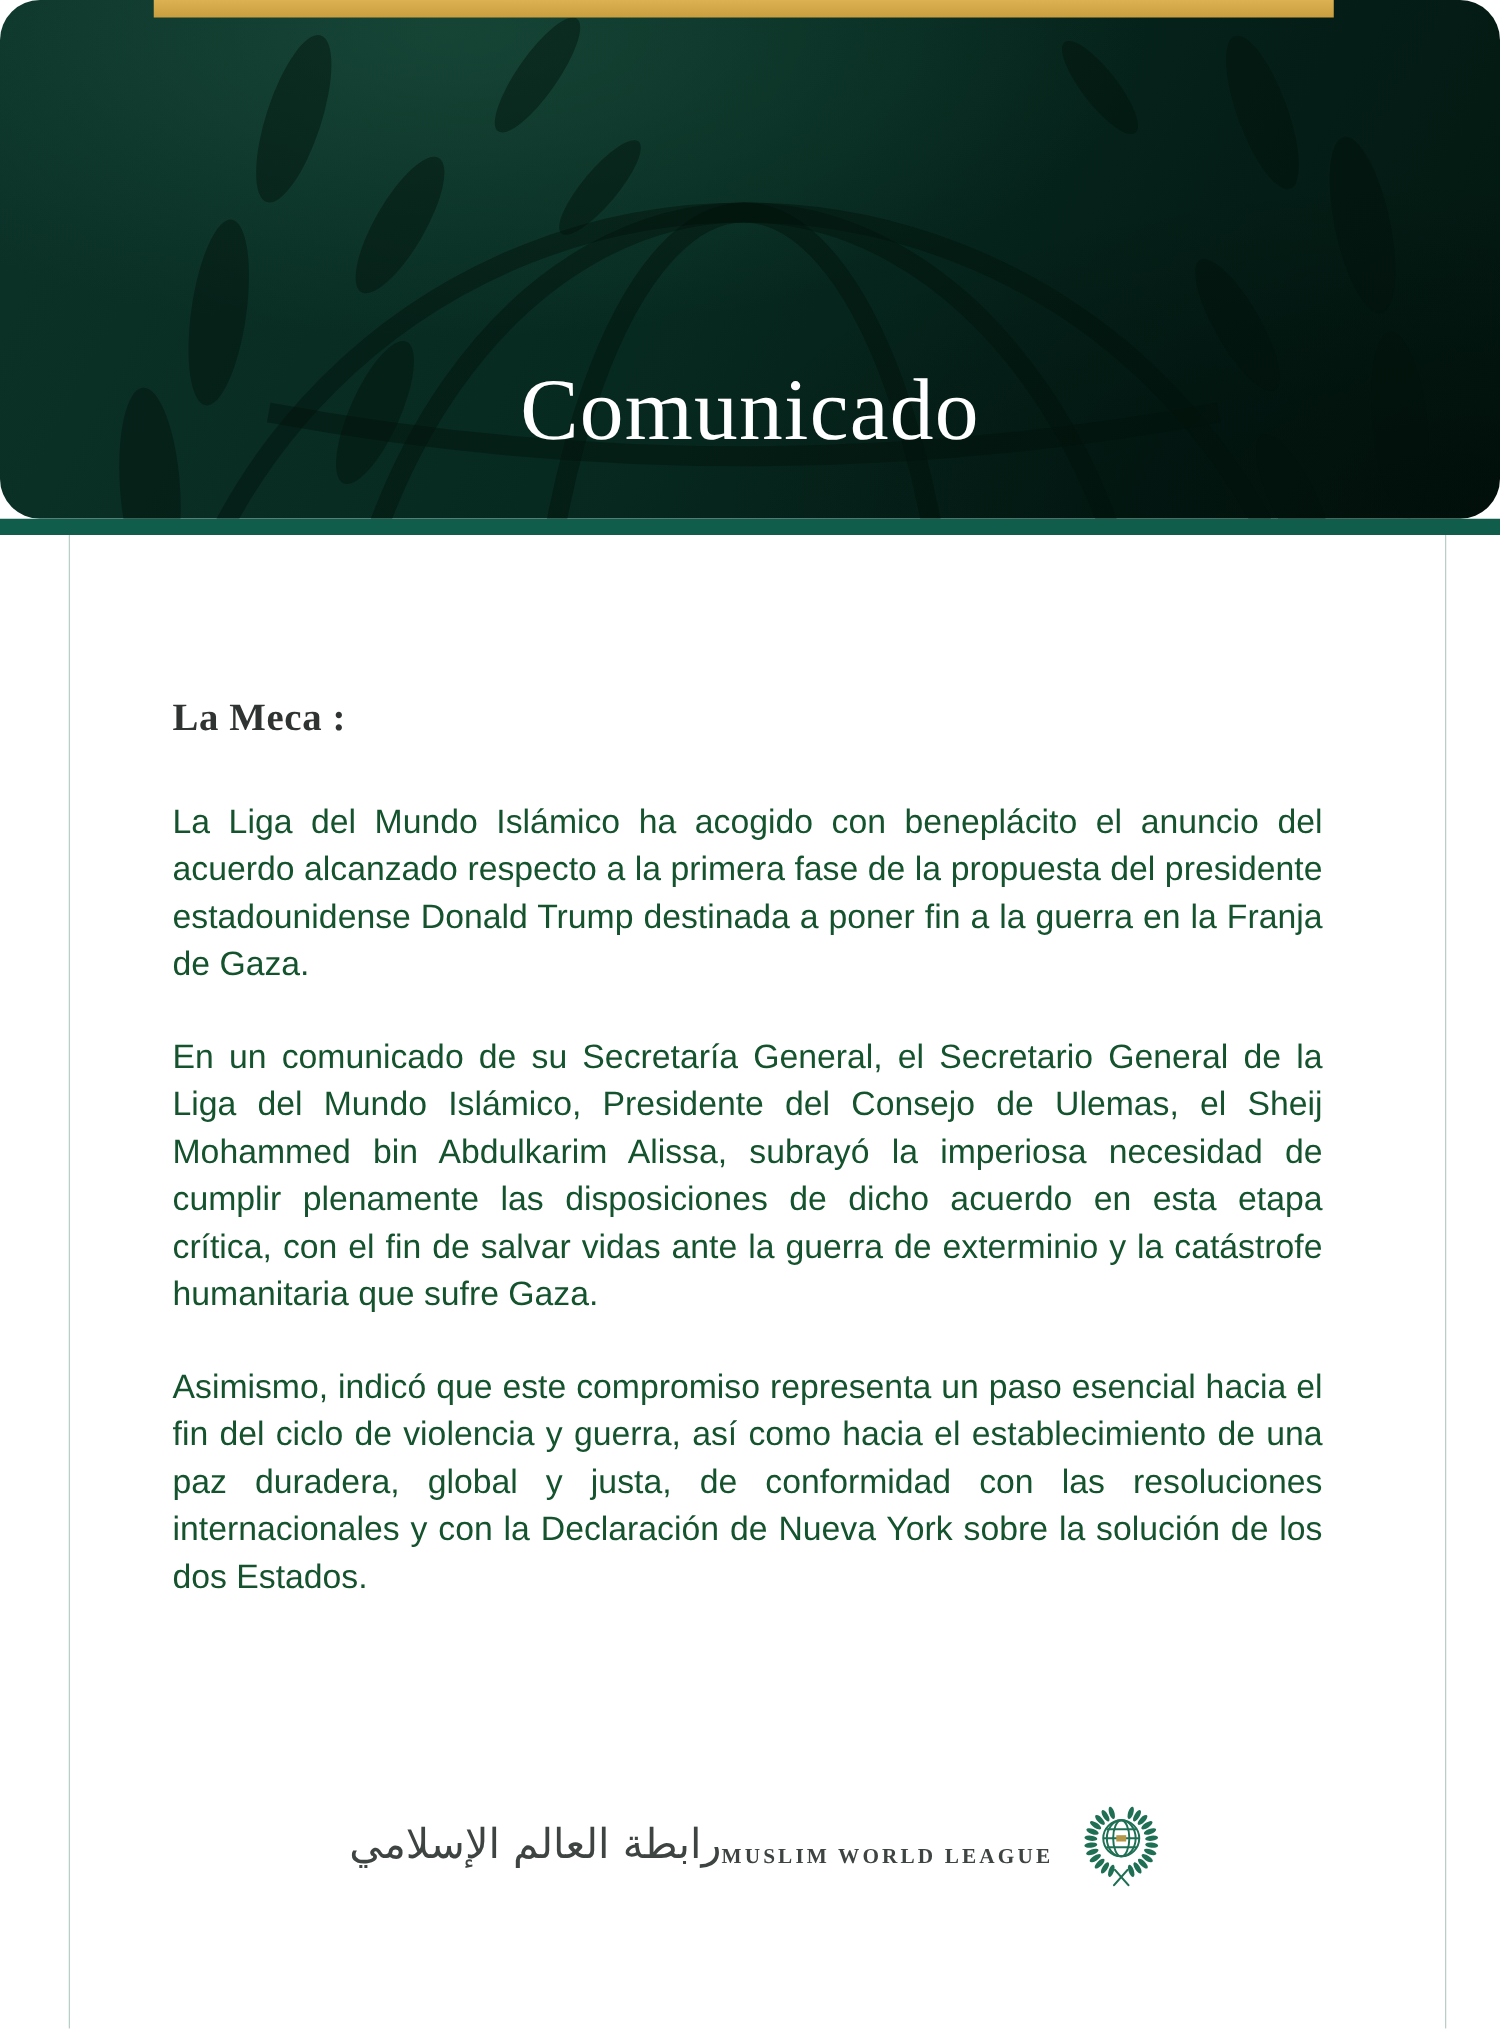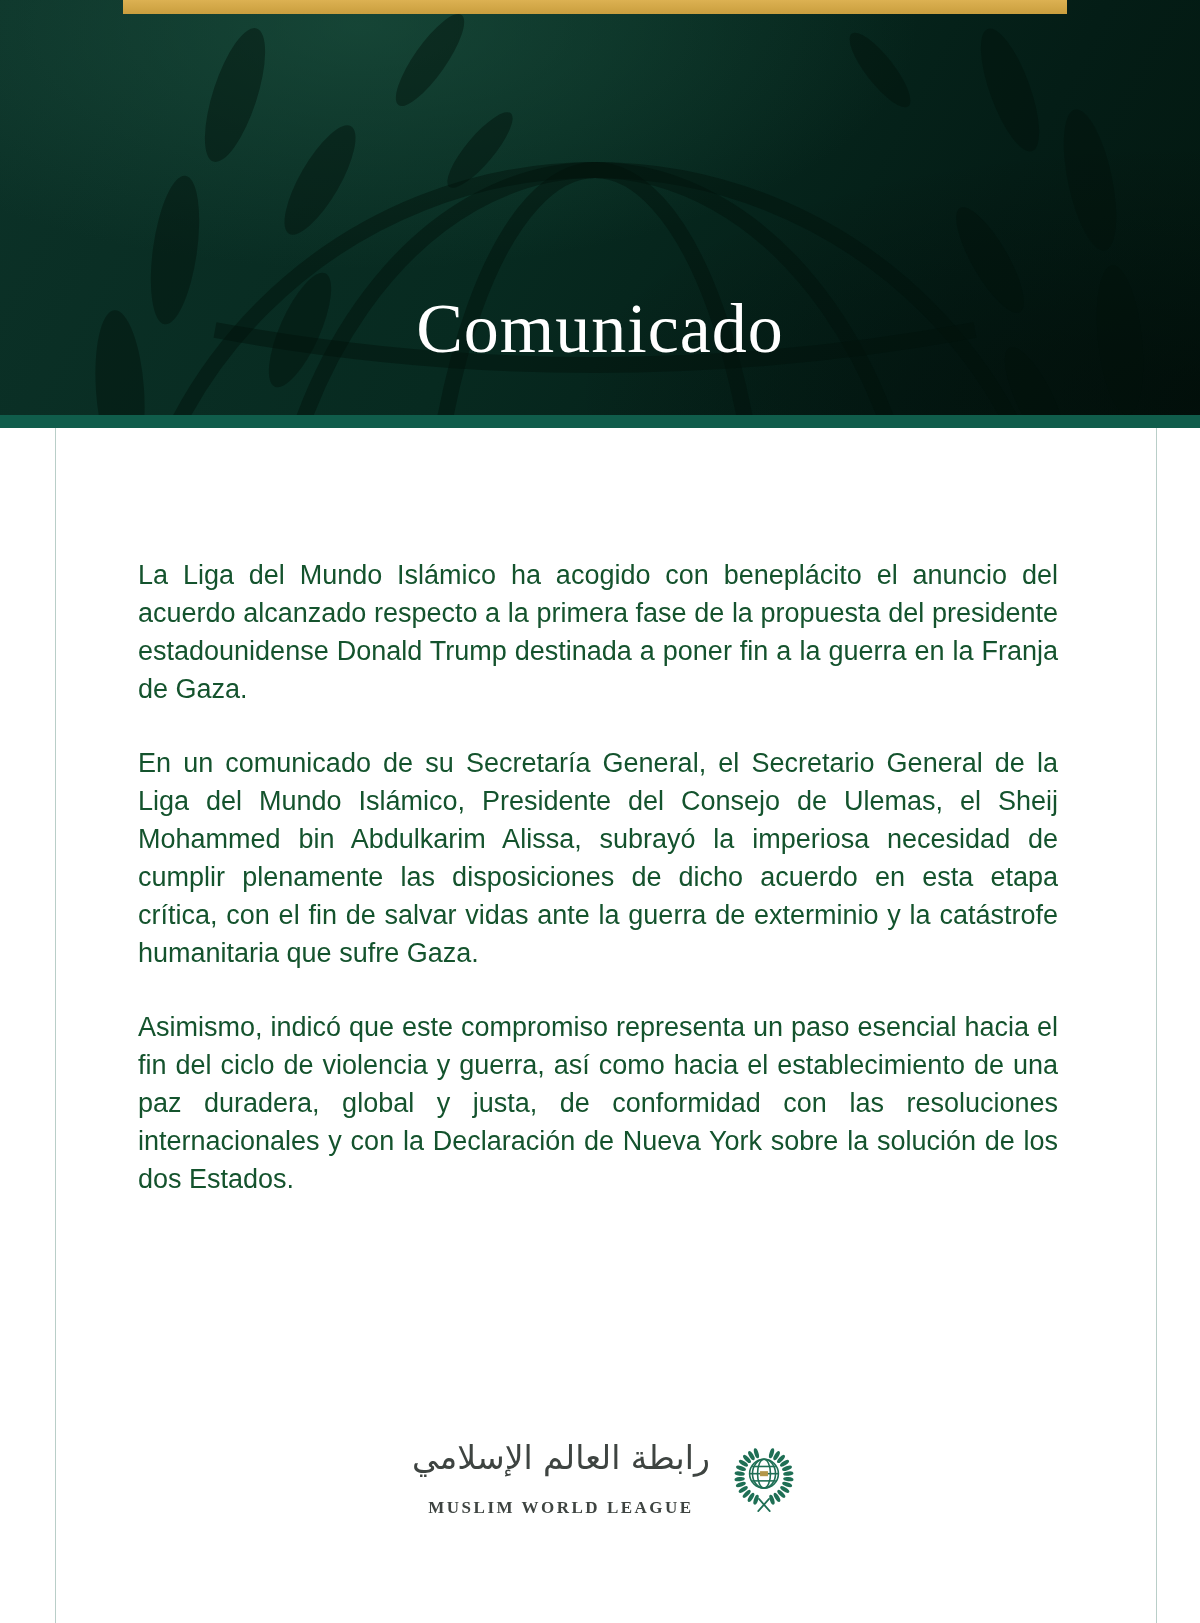--- a/index.html
+++ b/index.html
@@ -11,20 +11,21 @@
   }
   .page { position: relative; width: 1200px; height: 1623px; background: #ffffff; overflow: hidden; }
 
   
   .hero {
     position: relative; width: 100%; height: 415px; overflow: hidden;
     background:
       radial-gradient(75% 95% at 30% 6%, rgba(32,88,69,0.55), rgba(32,88,69,0) 62%),
       radial-gradient(95% 110% at 100% 95%, rgba(1,10,7,0.65), rgba(1,10,7,0) 55%),
       linear-gradient(118deg, #0c3228 0%, #072a20 45%, #041d16 78%, #031810 100%);
+    border-radius: 32px;
   }
   .hero-art { position: absolute; inset: 0; width: 100%; height: 100%; }
   .gold-bar {
     position: absolute; top: 0; left: 123px; width: 944px; height: 14px;
     background: linear-gradient(#dcb152, #c99e3e);
   }
   .hero-title {
     position: absolute; left: 0; right: 0; top: 294px;
     text-align: center;
     font-family: "Liberation Serif", serif;
@@ -49,21 +50,21 @@
     font-size: 27px; line-height: 38px; color: #14532d;
     text-align: justify; margin-bottom: 36px;
   }
   .para:last-of-type { margin-bottom: 0; margin-top: 25px; }
 
   
   .logo-row {
     position: absolute; left: 0; right: 0; top: 1010px;
     display: flex; justify-content: center; align-items: center; gap: 18px;
   }
-  .logo-text { display: flex; flex-direction: column; align-items: center; }
+  .logo-text { display: flex; flex-direction: row; align-items: flex-end; }
   .logo-arabic {
     font-family: "DejaVu Sans", sans-serif;
     font-size: 33px; color: #3e4441; line-height: 1.2; direction: rtl;
   }
   .logo-latin {
     font-family: "Liberation Serif", serif;
     font-size: 17px; font-weight: 700; letter-spacing: 2.5px;
     color: #3e4441; margin-top: 20px; white-space: nowrap;
   }
   .emblem { width: 72px; height: 74px; }
@@ -104,20 +105,21 @@
       </g>
     </svg>
     <div class="gold-bar"></div>
     <h1 class="hero-title">Comunicado</h1>
   </header>
 
   <div class="band"></div>
 
   <main class="card">
     <div class="content">
+      <h2 class="dateline">La Meca :</h2>
       <p class="para">La Liga del Mundo Islámico ha acogido con beneplácito el anuncio del acuerdo alcanzado respecto a la primera fase de la propuesta del presidente estadounidense Donald Trump destinada a poner fin a la guerra en la Franja de Gaza.</p>
       <p class="para">En un comunicado de su Secretaría General, el Secretario General de la Liga del Mundo Islámico, Presidente del Consejo de Ulemas, el Sheij Mohammed bin Abdulkarim Alissa, subrayó la imperiosa necesidad de cumplir plenamente las disposiciones de dicho acuerdo en esta etapa crítica, con el fin de salvar vidas ante la guerra de exterminio y la catástrofe humanitaria que sufre Gaza.</p>
       <p class="para">Asimismo, indicó que este compromiso representa un paso esencial hacia el fin del ciclo de violencia y guerra, así como hacia el establecimiento de una paz duradera, global y justa, de conformidad con las resoluciones internacionales y con la Declaración de Nueva York sobre la solución de los dos Estados.</p>
     </div>
 
     <footer class="logo-row">
       <div class="logo-text">
         <div class="logo-arabic">رابطة العالم الإسلامي</div>
         <div class="logo-latin">MUSLIM WORLD LEAGUE</div>
       </div>

